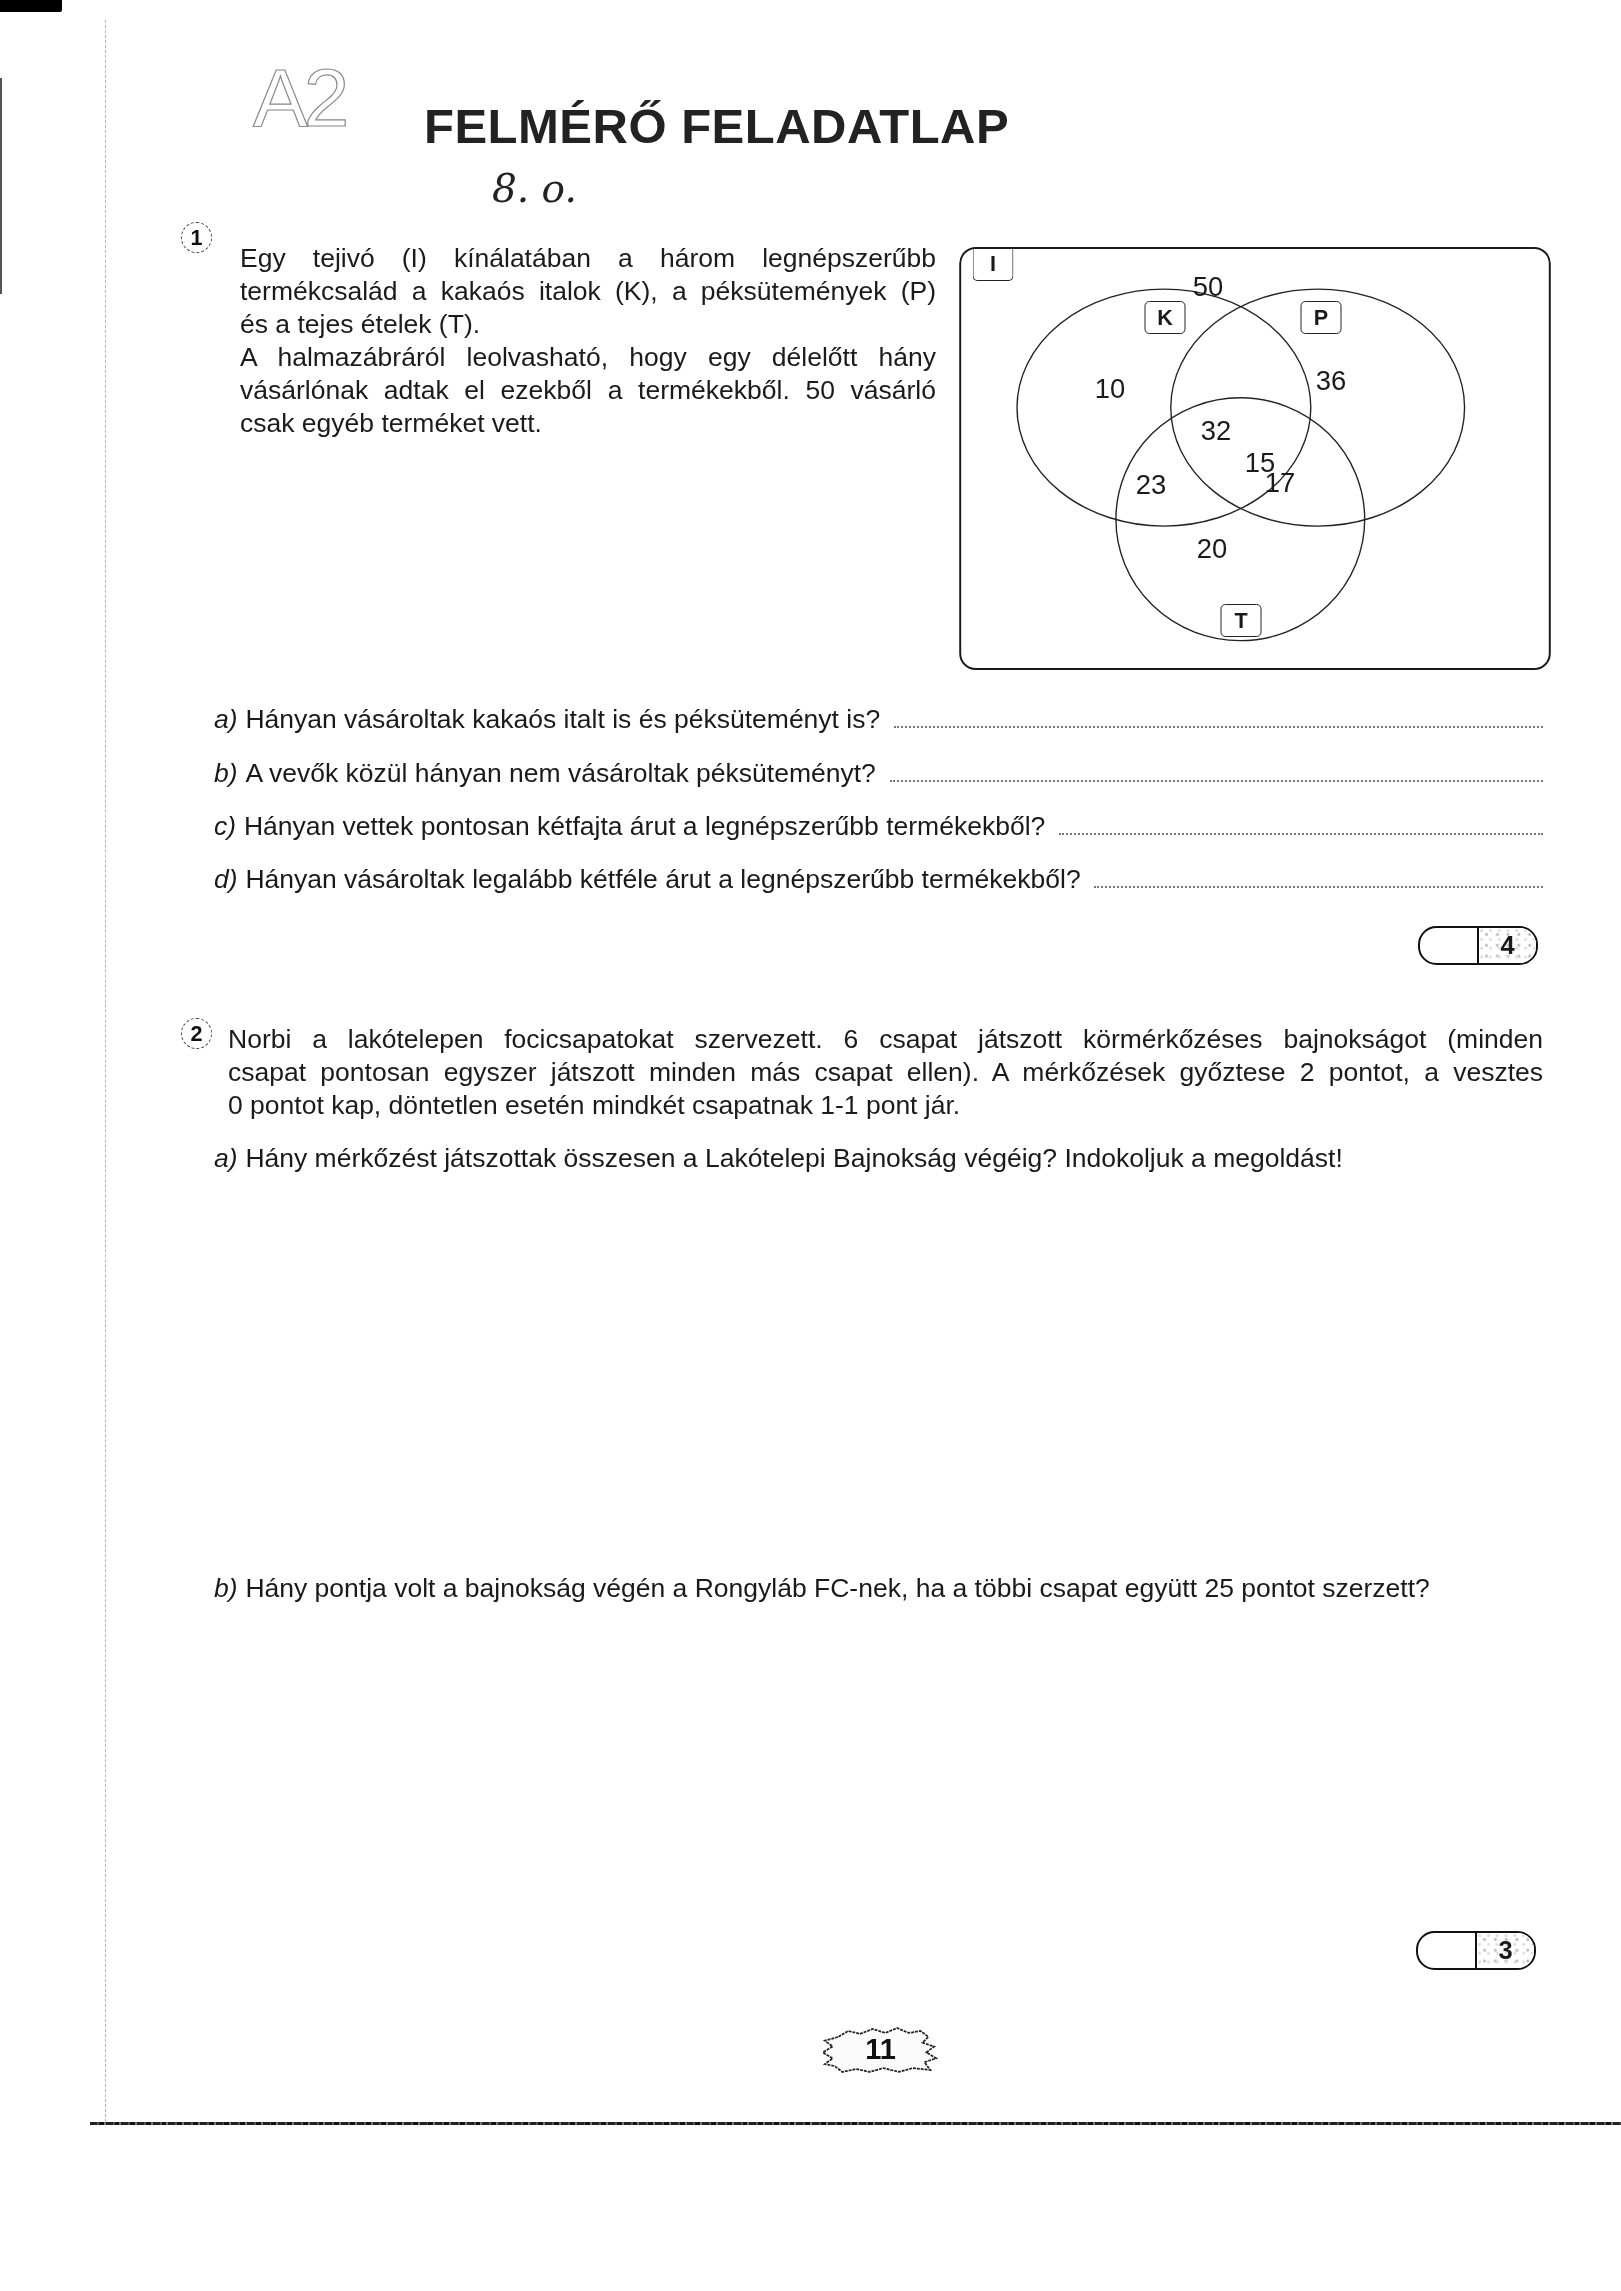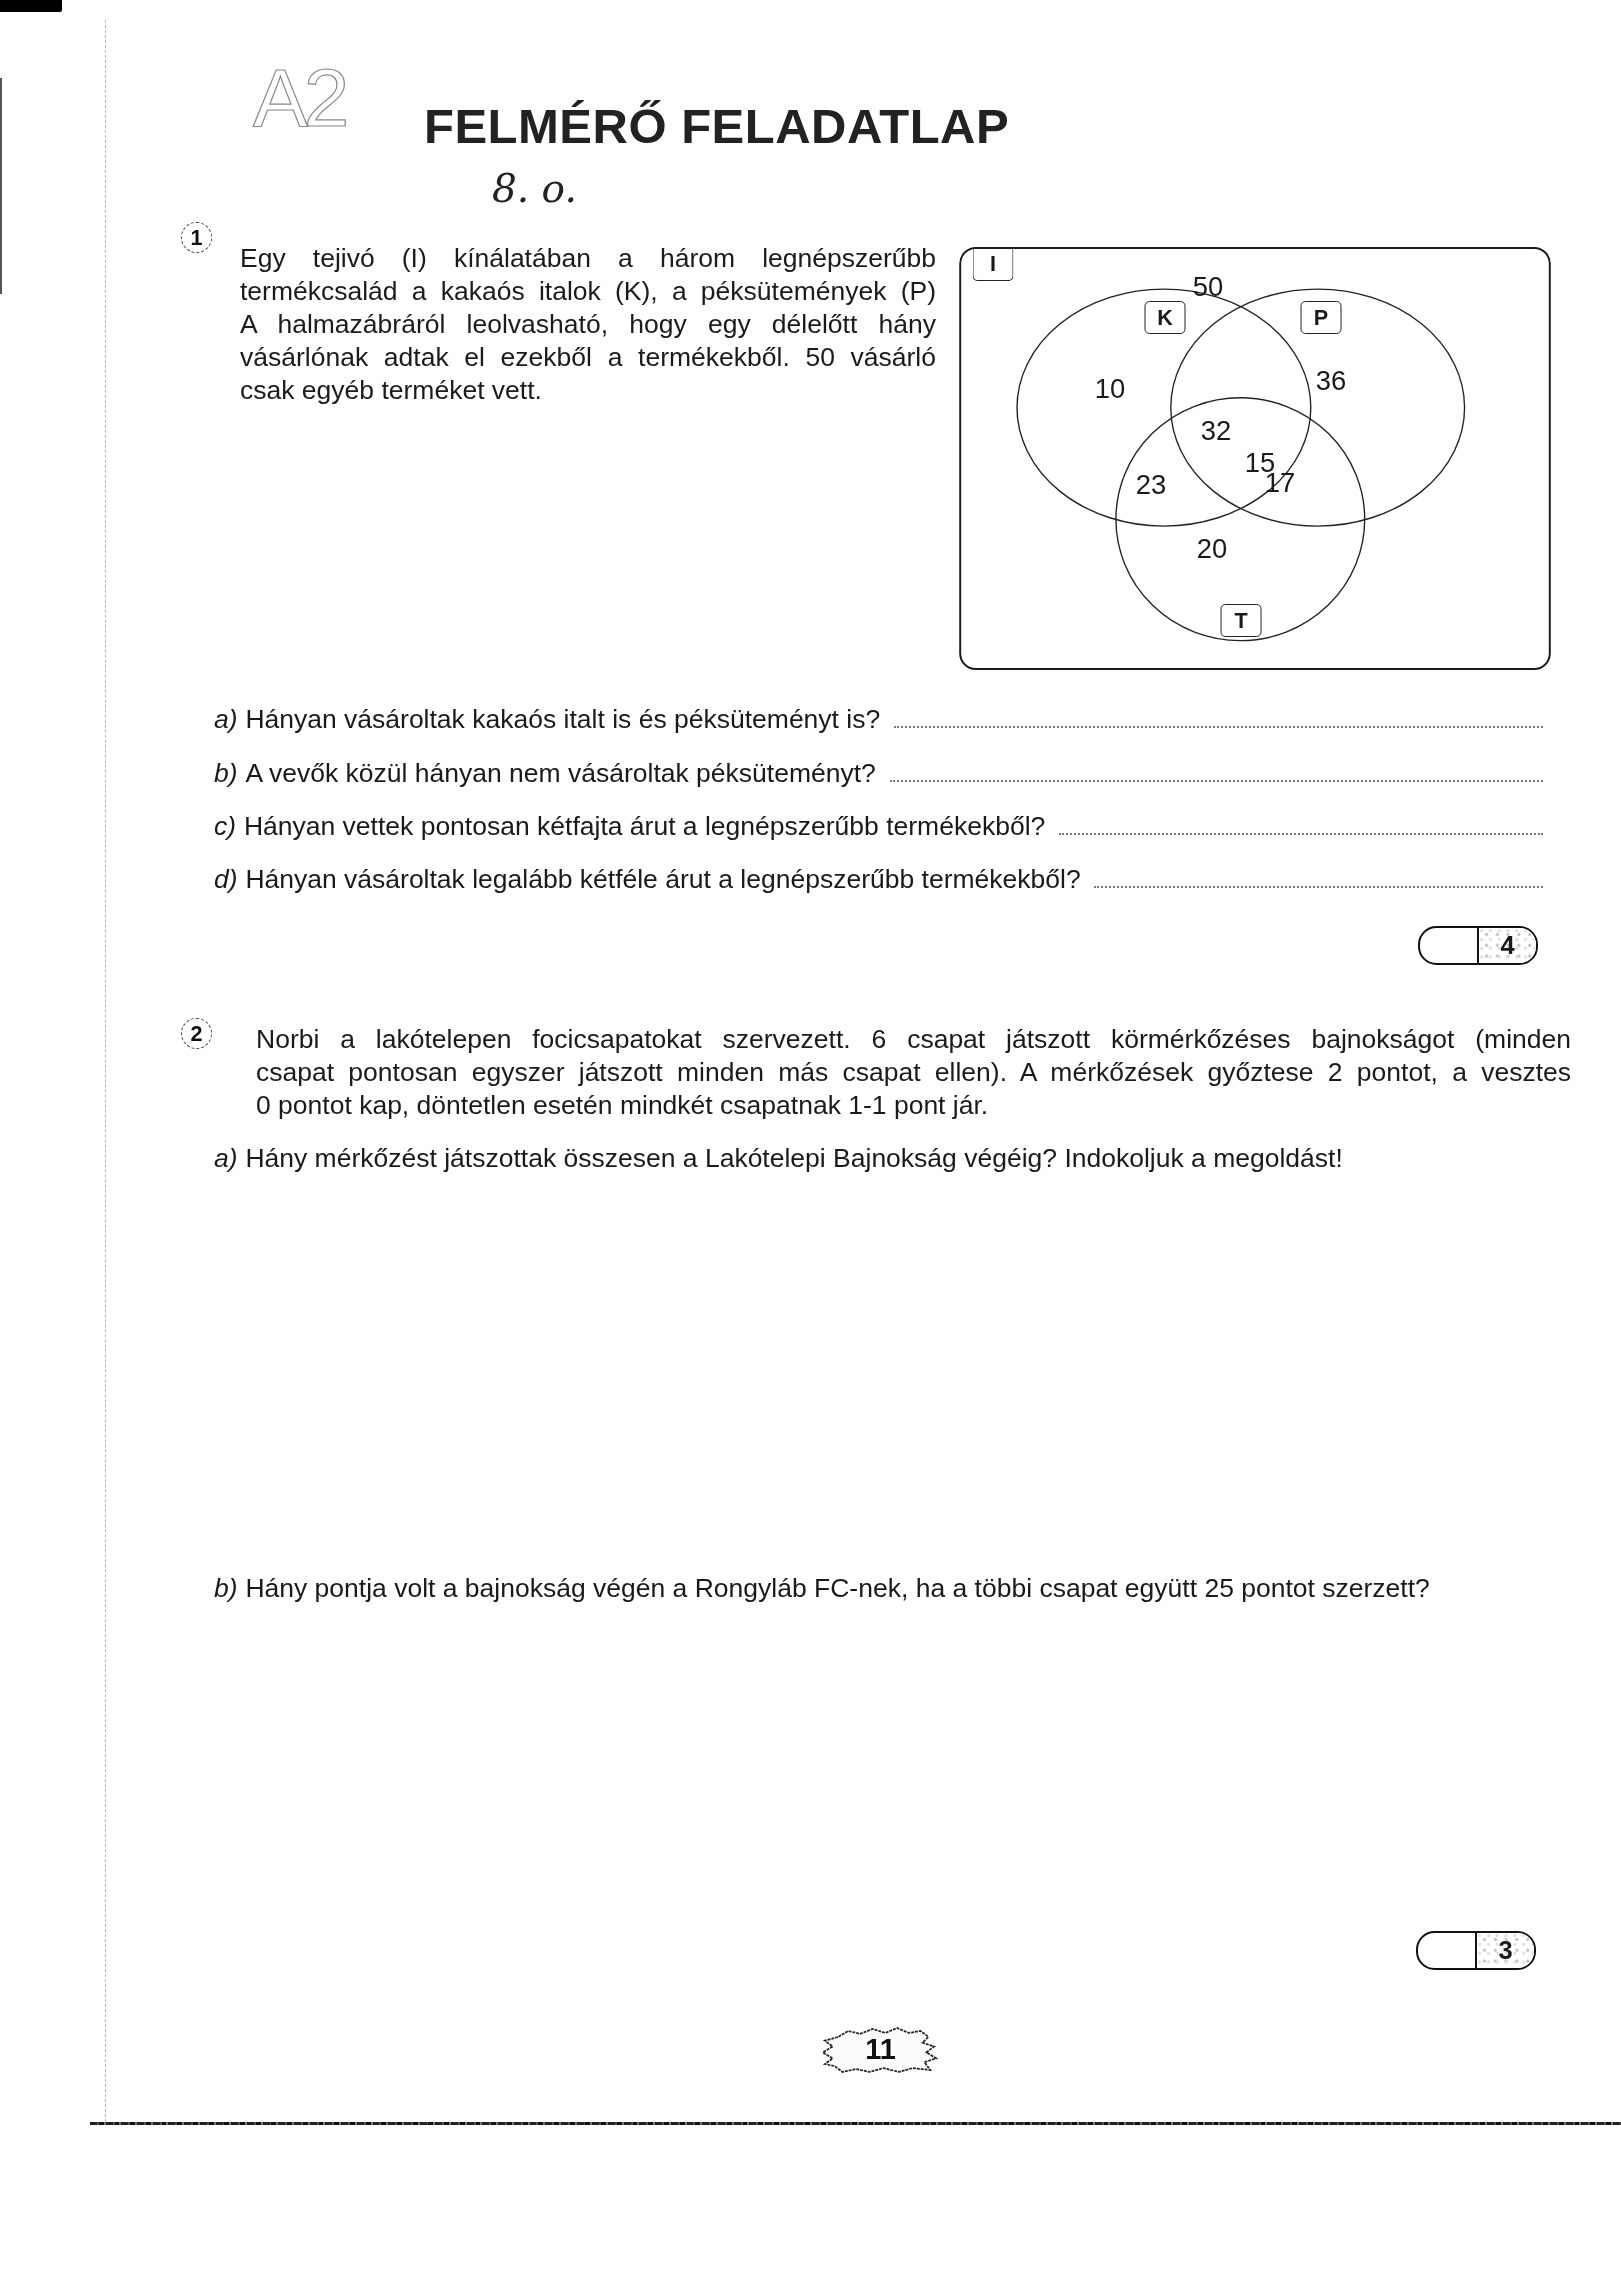--- a/index.html
+++ b/index.html
@@ -42,21 +42,21 @@
 
   
   .score { width: 116px; height: 35px; border: 2.5px solid #111; border-radius: 18.6px;
            display: flex; overflow: hidden; }
   .score .blank { flex: 0 0 57px; border-right: 2.5px solid #111; }
   .score .pts { flex: 1; display: flex; align-items: center; justify-content: center;
                 font-weight: bold; font-size: 25.5px;
                 background: radial-gradient(circle at 30% 30%, #ddd 0 1px, transparent 2px) 0 0/8.8px 8.8px,
                             radial-gradient(circle at 70% 60%, #bbb 0 1px, transparent 2px) 0 0/10.8px 10.8px, #fff; }
 
-  .q2-text { left: 228px; top: 1023px; width: 1315px; margin-left: 28px; }
+  .q2-text { left: 228px; top: 1023px; width: 1315px; }
   .q2-text .line { display: block; text-align: justify; text-align-last: justify; }
   .q2-text .line.last { text-align-last: left; }
 
   
   .page-badge { left: 819px; top: 2025px; width: 123px; height: 49px; }
   .page-badge svg { position: absolute; left: 0; top: 0; }
   .page-badge .num { position: absolute; left: 0; top: 0; width: 123px; height: 49px;
                      display: flex; align-items: center; justify-content: center;
                      font-weight: bold; font-size: 29px; color: #111; }
 
@@ -79,20 +79,21 @@
 <div class="abs title">FELMÉRŐ FELADATLAP</div>
 <div class="abs class-note">8. o.</div>
 
 <div class="abs task-num" style="left:181px; top:222px;">
   <span>1</span>
 </div>
 
 <div class="abs para q1-text">
   <span class="line">Egy tejivó (I) kínálatában a három legnépszerűbb</span>
   <span class="line">termékcsalád a kakaós italok (K), a péksütemények (P)</span>
+  <span class="line last">és a tejes ételek (T).</span>
   <span class="line">A halmazábráról leolvasható, hogy egy délelőtt hány</span>
   <span class="line">vásárlónak adtak el ezekből a termékekből. 50 vásárló</span>
   <span class="line last">csak egyéb terméket vett.</span>
 </div>
 
 <div class="abs venn">
   <svg width="596" height="427" viewBox="0 0 608 436">
     <rect x="3" y="3" width="602" height="430" rx="16" ry="16" fill="none" stroke="#1a1a1a" stroke-width="2"></rect>
     <ellipse cx="211" cy="166" rx="150" ry="121" fill="none" stroke="#222" stroke-width="1.4"></ellipse>
     <ellipse cx="368" cy="166" rx="150" ry="121" fill="none" stroke="#222" stroke-width="1.4"></ellipse>

